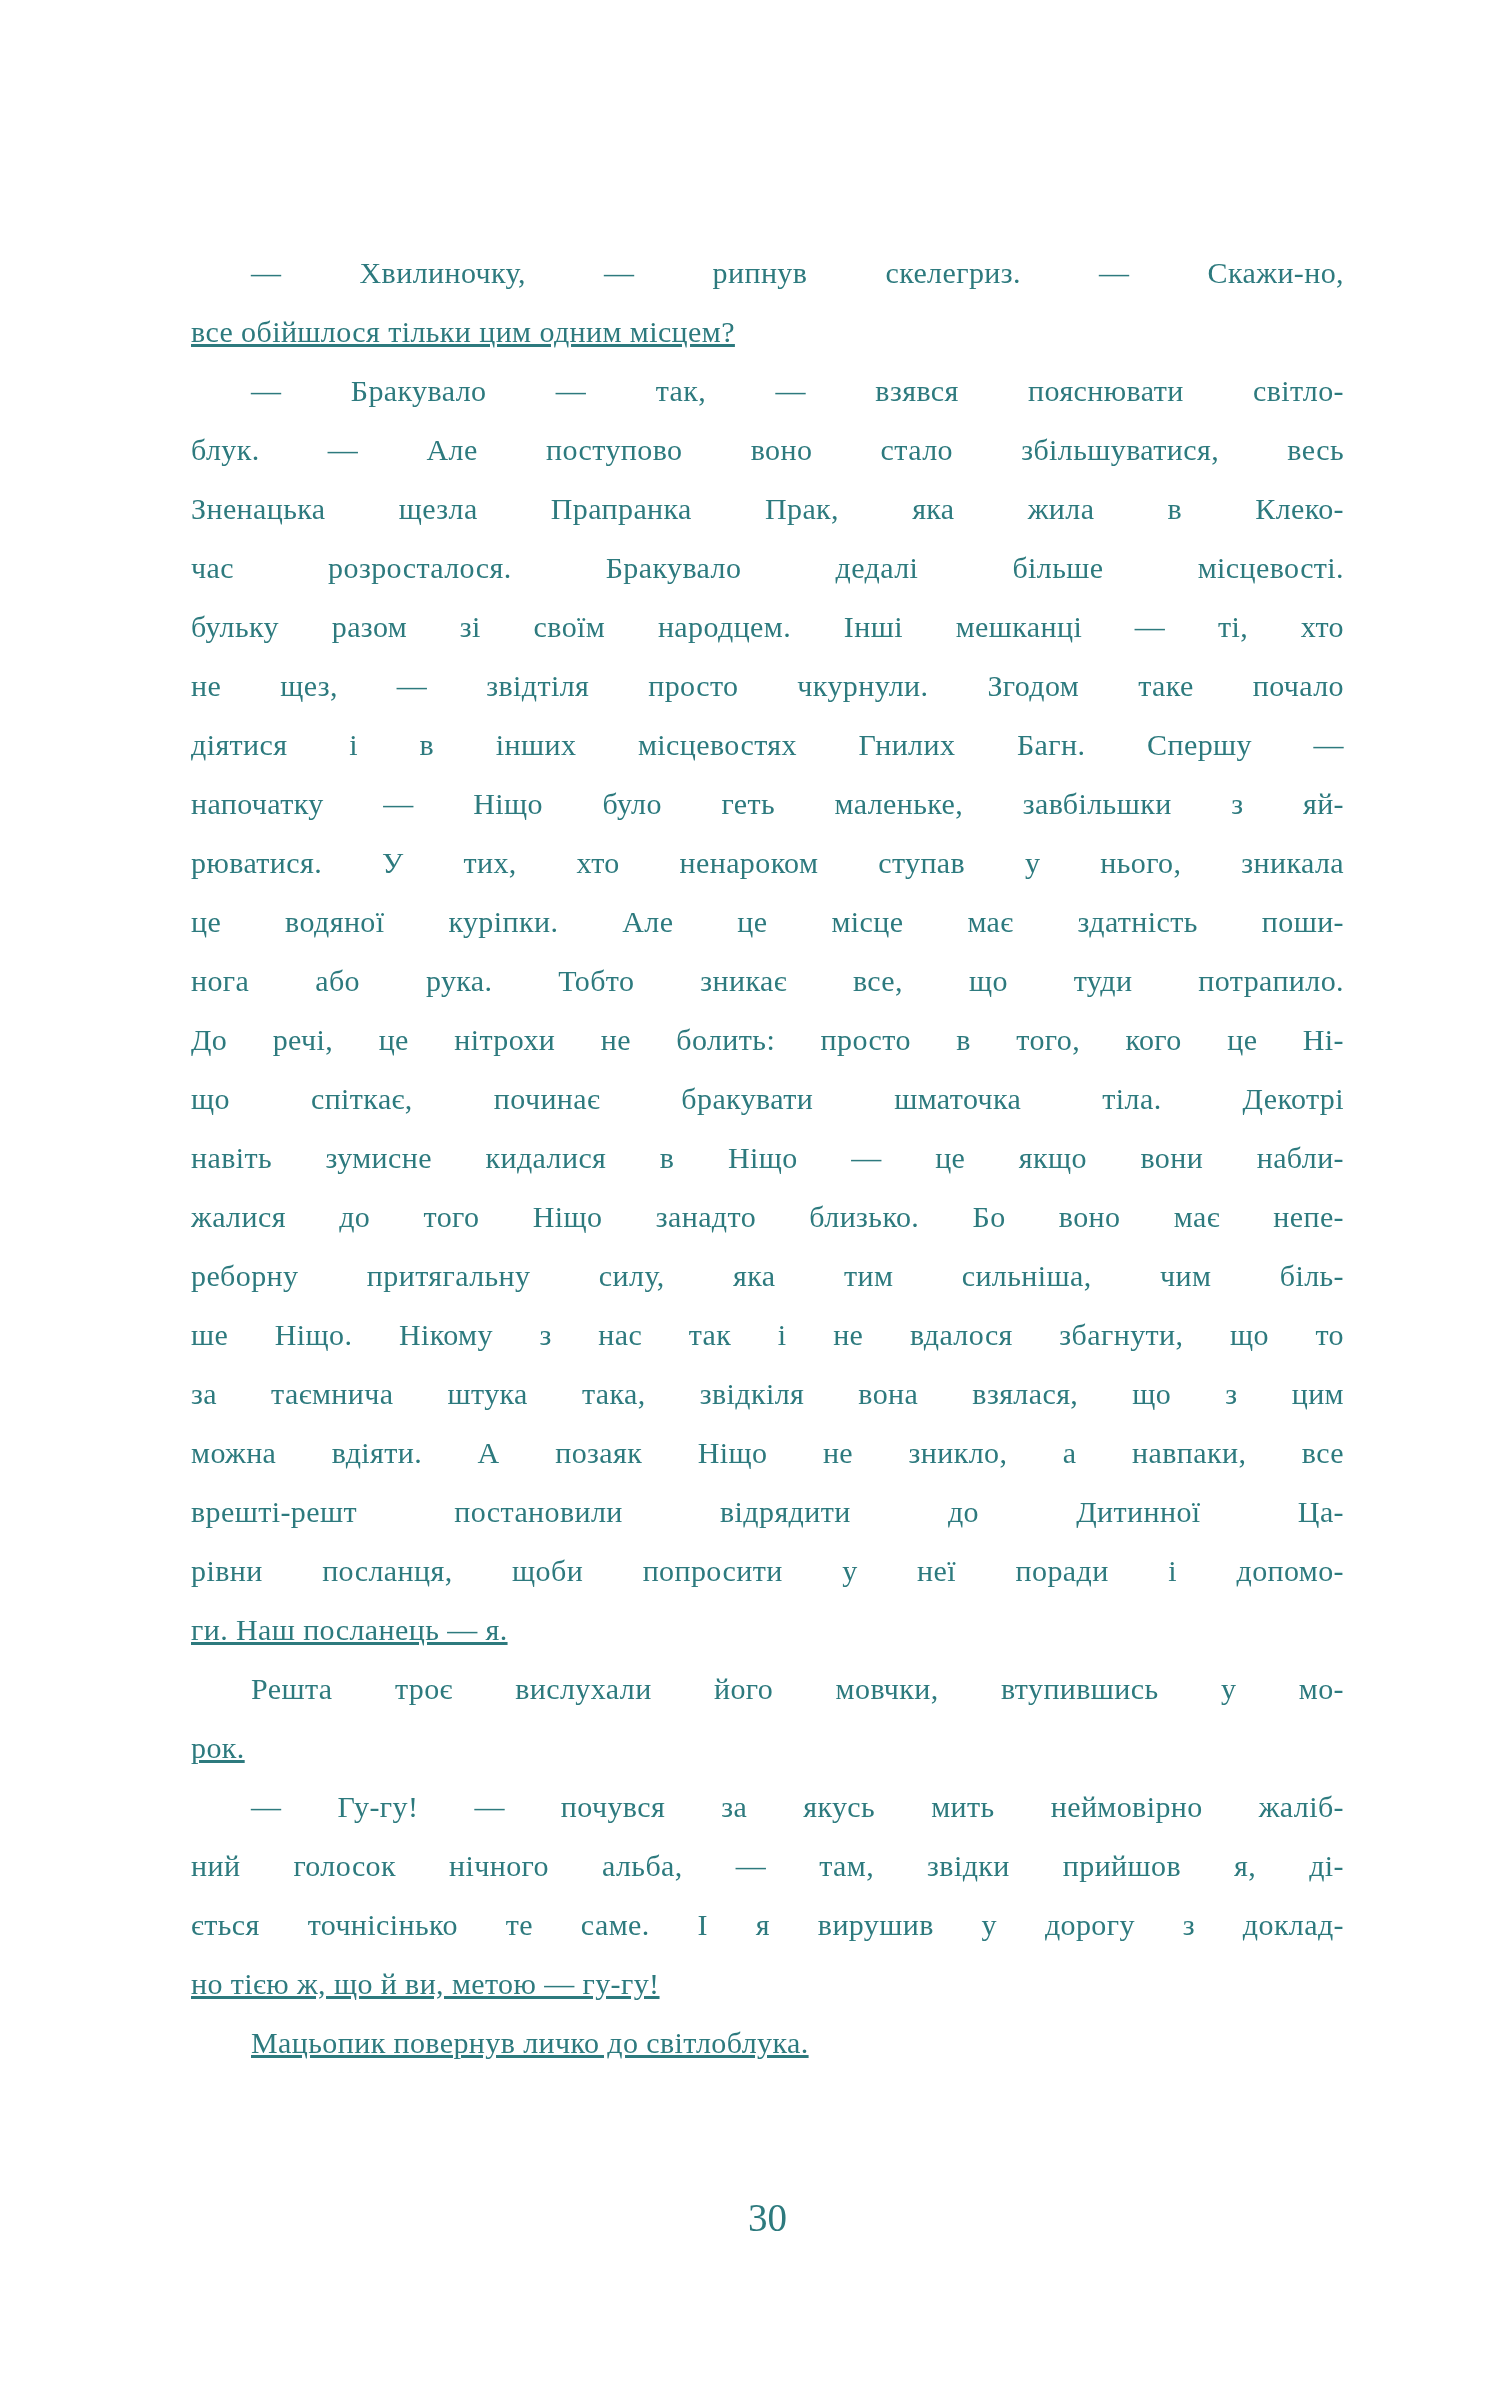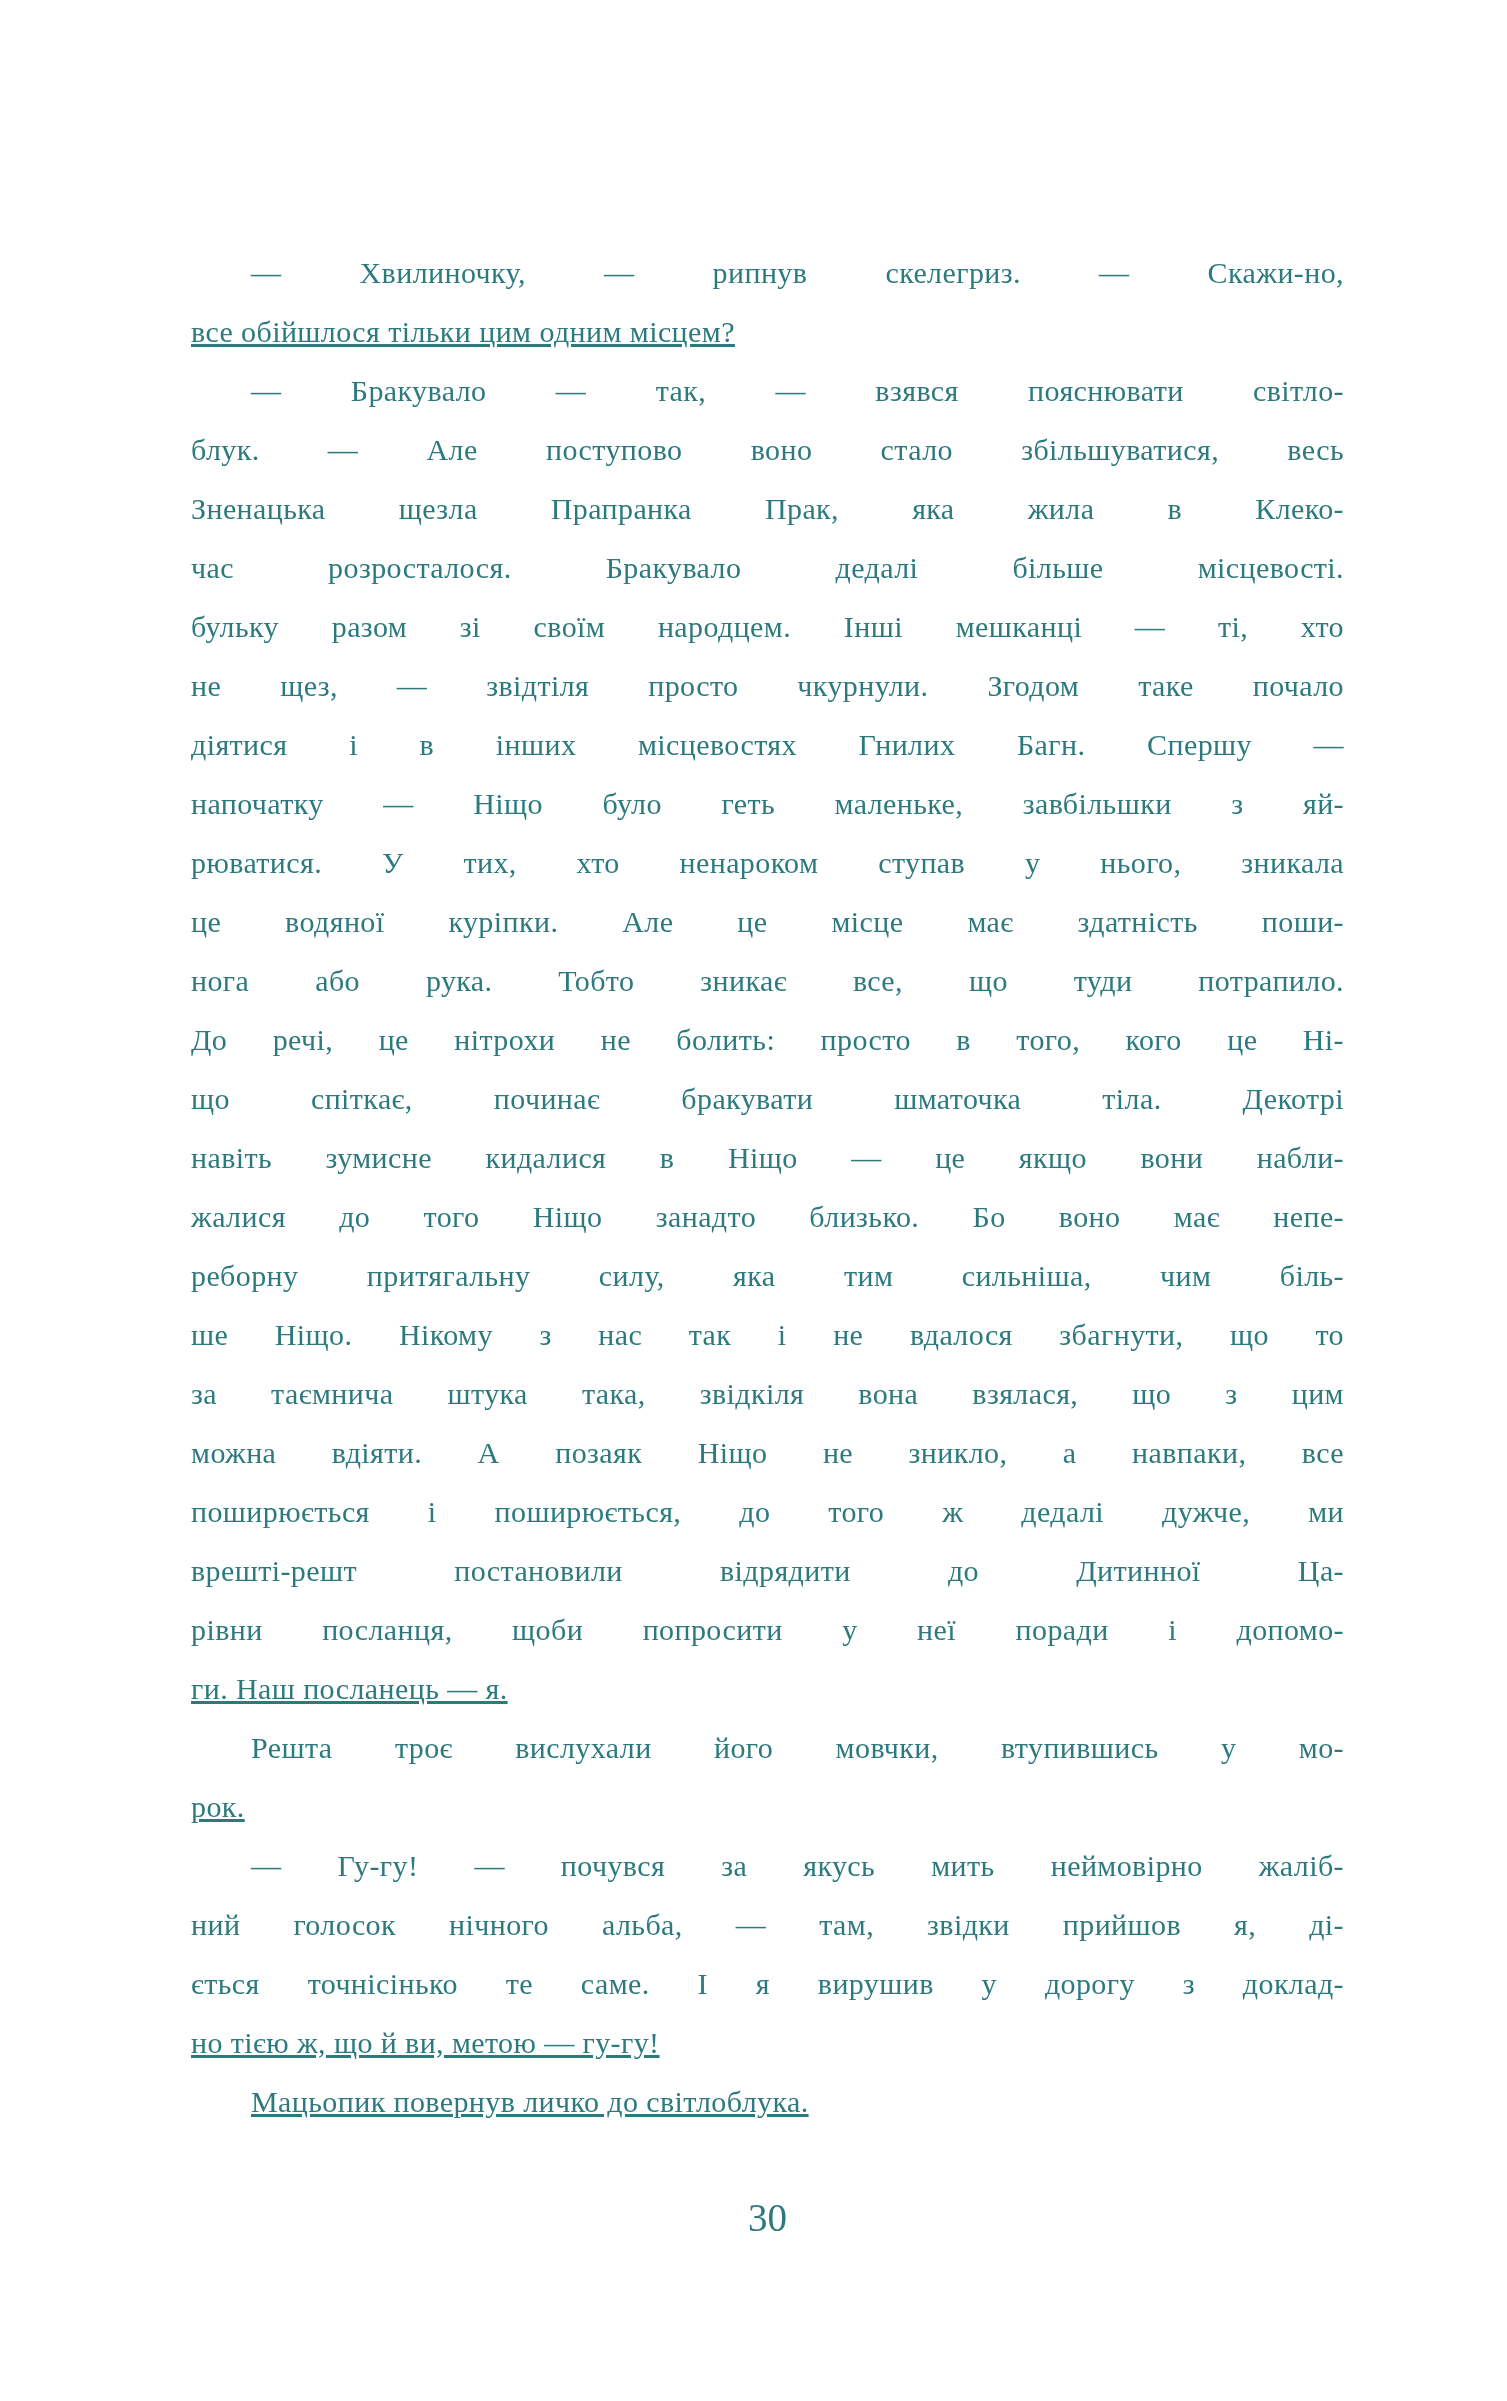--- a/index.html
+++ b/index.html
@@ -72,21 +72,20 @@
       <div class="line">це водяної куріпки. Але це місце має здатність поши-</div>
       <div class="line">нога або рука. Тобто зникає все, що туди потрапило.</div>
       <div class="line">До речі, це нітрохи не болить: просто в того, кого це Ні-</div>
       <div class="line">що спіткає, починає бракувати шматочка тіла. Декотрі</div>
       <div class="line">навіть зумисне кидалися в Ніщо — це якщо вони набли-</div>
       <div class="line">жалися до того Ніщо занадто близько. Бо воно має непе-</div>
       <div class="line">реборну притягальну силу, яка тим сильніша, чим біль-</div>
       <div class="line">ше Ніщо. Нікому з нас так і не вдалося збагнути, що то</div>
       <div class="line">за таємнича штука така, звідкіля вона взялася, що з цим</div>
       <div class="line">можна вдіяти. А позаяк Ніщо не зникло, а навпаки, все</div>
-      <div class="line">поширюється і поширюється, до того ж дедалі дужче, ми</div>
       <div class="line">врешті-решт постановили відрядити до Дитинної Ца-</div>
       <div class="line">рівни посланця, щоби попросити у неї поради і допомо-</div>
       <div class="line flush">ги. Наш посланець — я.</div>
       <div class="line indent">Решта троє вислухали його мовчки, втупившись у мо-</div>
       <div class="line flush">рок.</div>
       <div class="line indent">— Гу-гу! — почувся за якусь мить неймовірно жаліб-</div>
       <div class="line">ний голосок нічного альба, — там, звідки прийшов я, ді-</div>
       <div class="line">ється точнісінько те саме. І я вирушив у дорогу з доклад-</div>
       <div class="line flush">но тією ж, що й ви, метою — гу-гу!</div>
       <div class="line indent flush">Мацьопик повернув личко до світлоблука.</div>

